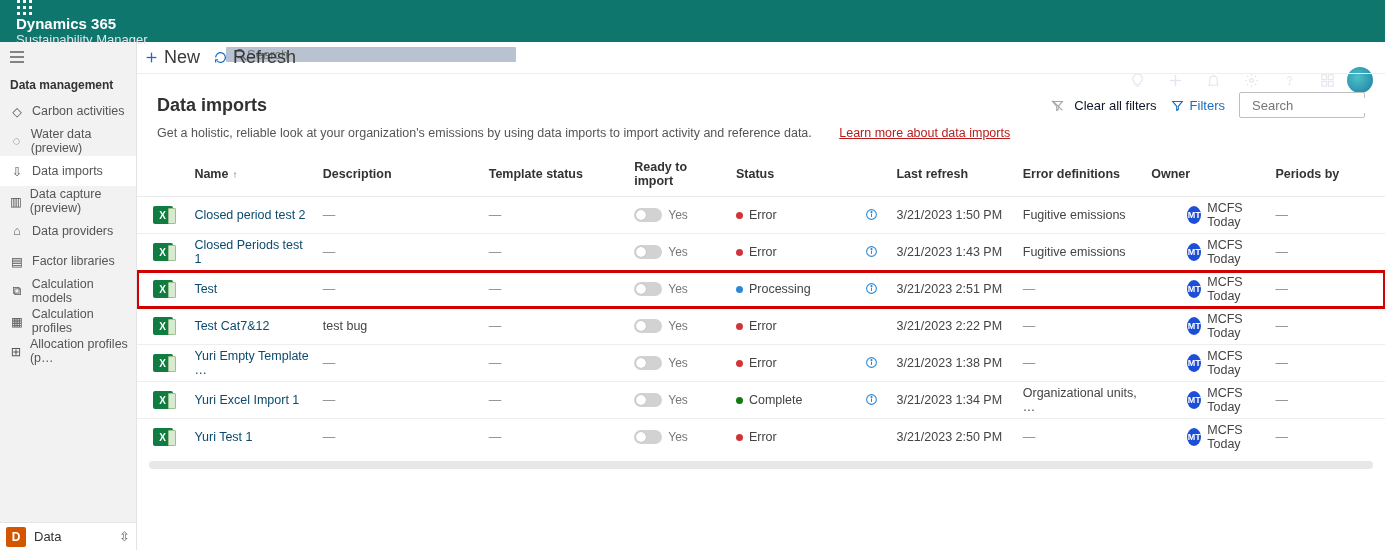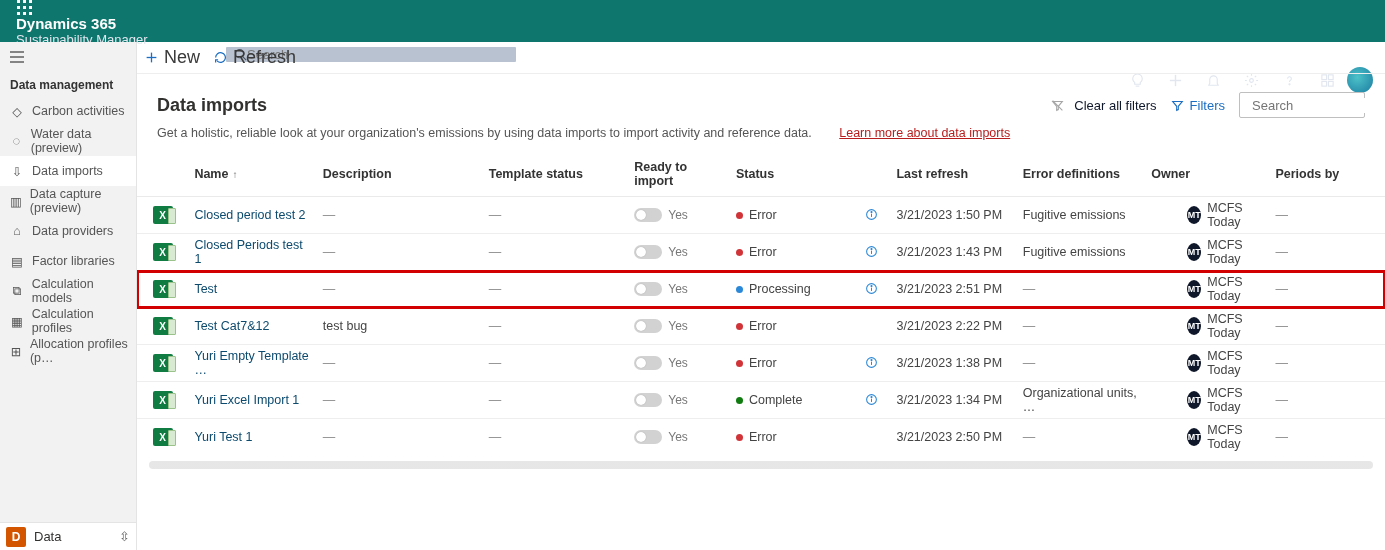--- a/index.html
+++ b/index.html
@@ -74,21 +74,21 @@
   .toggle::after { content:""; position:absolute; width:10px; height:10px; background:#fff; border-radius:50%; top:2px; left:2px; box-shadow:0 0 1px rgba(0,0,0,.3); }
   .ready-text { color:#777; font-size:12px; }
   
   .status-dot { width:7px; height:7px; border-radius:50%; display:inline-block; margin-right:6px; vertical-align:middle; }
   .dot-red { background:#d13438; }
   .dot-blue { background:#2b88d8; }
   .dot-green { background:#107c10; }
   .status-info { float:right; color:#2b88d8; display:inline-flex; margin-right:6px; }
   
   .owner-chip { display:inline-flex; align-items:center; gap:6px; }
-  .owner-av { width:18px; height:18px; border-radius:50%; background:#0f172a; color:#fff; font-size:9px; font-weight:700; display:flex; align-items:center; justify-content:center;margin-left:36px; }
+  .owner-av { width:18px; height:18px; border-radius:50%; background:#1d4ed8; color:#fff; font-size:9px; font-weight:700; display:flex; align-items:center; justify-content:center;margin-left:36px; }
   
   .row-highlight { outline:3px solid #d20000; outline-offset:-2px; }
   
   .hscroll { height:8px; margin:6px 12px 0 12px; background:linear-gradient(to right, #c9c9c9, #c9c9c9); border-radius:4px; opacity:.45; }
 </style>
 </head>
 <body>
 
 <div class="topbar">
   <div class="waffle">

